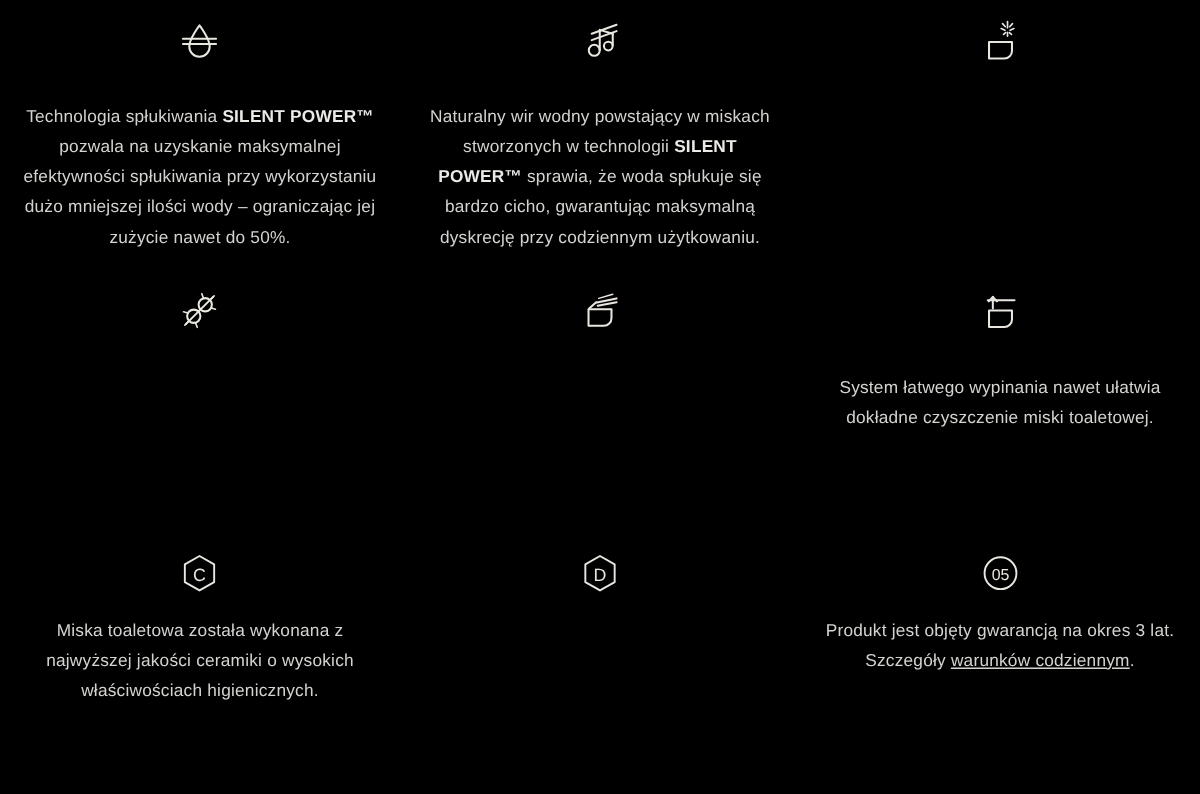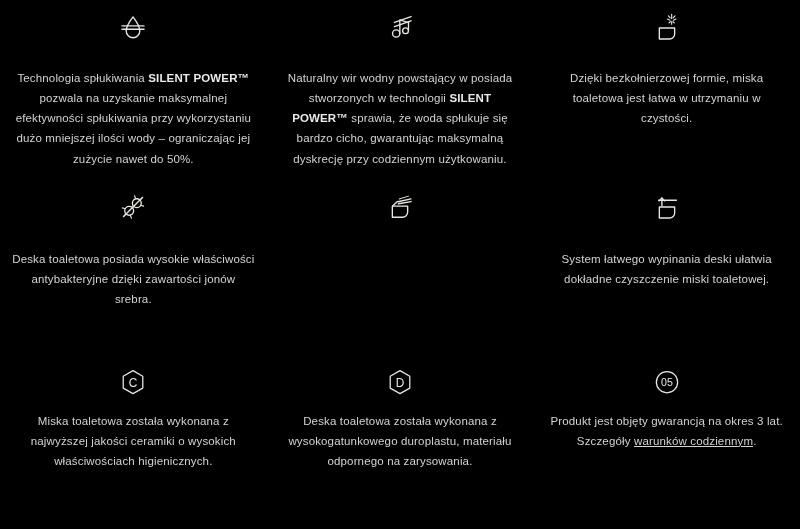--- a/index.html
+++ b/index.html
@@ -106,65 +106,59 @@
       <svg viewBox="0 0 40 40" fill="none" stroke="currentColor" stroke-width="1.6" stroke-linecap="round" stroke-linejoin="round">
         <circle cx="15.5" cy="26.5" r="4.3"></circle>
         <path d="M19.8 26.5 V10.5 L30 13.6"></path>
         <path d="M30 13.6 V22.5"></path>
         <circle cx="26.5" cy="23.2" r="3.4"></circle>
         <line x1="13.5" y1="13.5" x2="33" y2="6.5"></line>
         <line x1="13.5" y1="18.5" x2="33" y2="11.5"></line>
       </svg>
     </span>
     <p class="feature-text">
-      <span>Naturalny wir wodny powstający w posiada stworzonych w technologii </span><b class="brandmark">SILENT POWER™</b><span> sprawia, że woda spłukuje się bardzo cicho, gwarantując maksymalną dyskrecję przy codziennym użytkowaniu.</span>
+      <span>Naturalny wir wodny powstający w miskach stworzonych w technologii </span><b class="brandmark">SILENT POWER™</b><span> sprawia, że woda spłukuje się bardzo cicho, gwarantując maksymalną dyskrecję przy codziennym użytkowaniu.</span>
     </p>
   </div>
 
   <div class="feature-cell row-1 col-3">
     <span class="feature-icon">
       <svg viewBox="0 0 40 40" fill="none" stroke="currentColor" stroke-width="1.6" stroke-linecap="round" stroke-linejoin="round">
         <path d="M11 20 H29 V27 A6 6 0 0 1 23 33 H11 Z"></path>
         <g stroke-width="1.3">
           <line x1="25.5" y1="4" x2="25.5" y2="9"></line>
           <line x1="25.5" y1="12.5" x2="25.5" y2="15.5"></line>
           <line x1="20.5" y1="9.5" x2="23.5" y2="10.8"></line>
           <line x1="27.5" y1="10.8" x2="30.5" y2="9.5"></line>
           <line x1="21.6" y1="5.6" x2="23.8" y2="8"></line>
           <line x1="27.2" y1="8" x2="29.4" y2="5.6"></line>
           <line x1="22.4" y1="14" x2="24" y2="12.6"></line>
           <line x1="27" y1="12.6" x2="28.6" y2="14"></line>
         </g>
       </svg>
     </span>
-    <p class="feature-text">
-      <span>Dzięki bezkołnierzowej formie, miska toaletowa jest łatwa w utrzymaniu w czystości.</span>
-    </p>
   </div>
 
   <div class="feature-cell row-2 col-1">
     <span class="feature-icon">
       <svg viewBox="0 0 40 40" fill="none" stroke="currentColor" stroke-width="1.6" stroke-linecap="round" stroke-linejoin="round">
         <circle cx="15.5" cy="24.5" r="5.2"></circle>
         <circle cx="24.5" cy="15.5" r="5.2"></circle>
         <path d="M19.1 20.9 L20.9 19.1"></path>
         <g stroke-width="1.3">
           <line x1="11.5" y1="28.5" x2="8.5" y2="31.5"></line>
           <line x1="10.8" y1="22" x2="7.5" y2="21"></line>
           <line x1="17" y1="30" x2="18.2" y2="33.2"></line>
           <line x1="28.5" y1="11.5" x2="31.5" y2="8.5"></line>
           <line x1="29.2" y1="18" x2="32.5" y2="19"></line>
           <line x1="23" y1="10" x2="21.8" y2="6.8"></line>
         </g>
         <line x1="9.5" y1="30.5" x2="30.5" y2="9.5" stroke-width="1.6"></line>
       </svg>
     </span>
-    <p class="feature-text">
-      <span>Deska toaletowa posiada wysokie właściwości antybakteryjne dzięki zawartości jonów srebra.</span>
-    </p>
   </div>
 
   <div class="feature-cell row-2 col-2">
     <span class="feature-icon">
       <svg viewBox="0 0 40 40" fill="none" stroke="currentColor" stroke-width="1.6" stroke-linecap="round" stroke-linejoin="round">
         <path d="M11 19 H29 V26 A6 6 0 0 1 23 32 H11 Z"></path>
         <path d="M11.5 18.5 L17 13.5"></path>
         <path d="M17.5 13.8 L33 10.5"></path>
         <path d="M18.2 16.2 L33 13.6"></path>
         <path d="M19 10.5 L30 7.2" stroke-width="1.2"></path>
@@ -175,21 +169,21 @@
   <div class="feature-cell row-2 col-3">
     <span class="feature-icon">
       <svg viewBox="0 0 40 40" fill="none" stroke="currentColor" stroke-width="1.6" stroke-linecap="round" stroke-linejoin="round">
         <path d="M11 20 H29 V27 A6 6 0 0 1 23 33 H11 Z"></path>
         <line x1="10" y1="12" x2="31" y2="12"></line>
         <path d="M14 18.5 V9.5"></path>
         <path d="M10.8 12.8 L14 9.3 L17.2 12.8"></path>
       </svg>
     </span>
     <p class="feature-text">
-      <span>System łatwego wypinania deski ułatwia dokładne czyszczenie miski toaletowej.</span>
+      <span>System łatwego wypinania nawet ułatwia dokładne czyszczenie miski toaletowej.</span>
     </p>
   </div>
 
   <div class="feature-cell row-3 col-1">
     <span class="feature-icon">
       <svg viewBox="0 0 40 40" fill="none" stroke="currentColor" stroke-width="1.5" stroke-linecap="round" stroke-linejoin="round">
         <path d="M20 5.5 L31.5 12 V26 L20 32.5 L8.5 26 V12 Z"></path>
         <text x="20" y="25" font-family="Liberation Sans, sans-serif" font-size="14" fill="currentColor" stroke="none" text-anchor="middle">C</text>
       </svg>
     </span>
@@ -198,23 +192,20 @@
     </p>
   </div>
 
   <div class="feature-cell row-3 col-2">
     <span class="feature-icon">
       <svg viewBox="0 0 40 40" fill="none" stroke="currentColor" stroke-width="1.5" stroke-linecap="round" stroke-linejoin="round">
         <path d="M20 5.5 L31.5 12 V26 L20 32.5 L8.5 26 V12 Z"></path>
         <text x="20" y="25" font-family="Liberation Sans, sans-serif" font-size="14" fill="currentColor" stroke="none" text-anchor="middle">D</text>
       </svg>
     </span>
-    <p class="feature-text">
-      <span>Deska toaletowa została wykonana z wysokogatunkowego duroplastu, materiału odpornego na zarysowania.</span>
-    </p>
   </div>
 
   <div class="feature-cell row-3 col-3">
     <span class="feature-icon">
       <svg viewBox="0 0 40 40" fill="none" stroke="currentColor" stroke-width="1.5">
         <circle cx="20" cy="19" r="12.5"></circle>
         <text x="20" y="24" font-family="Liberation Sans, sans-serif" font-size="12.5" fill="currentColor" stroke="none" text-anchor="middle">05</text>
       </svg>
     </span>
     <p class="feature-text">

